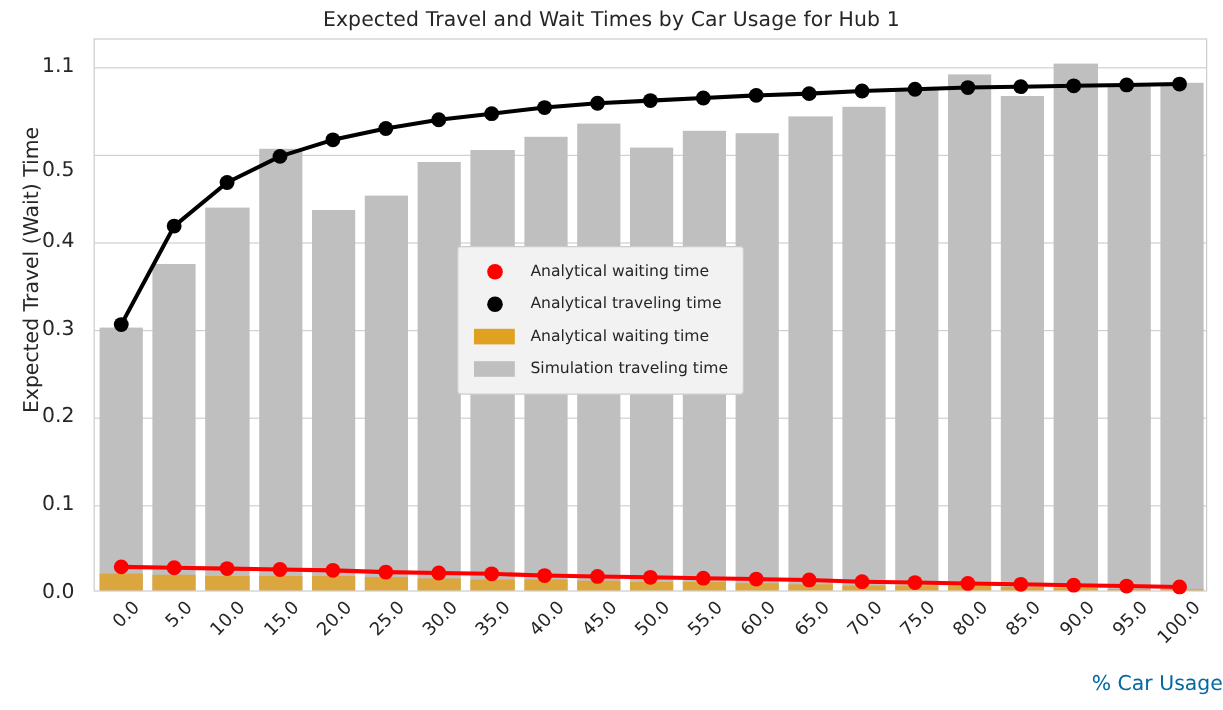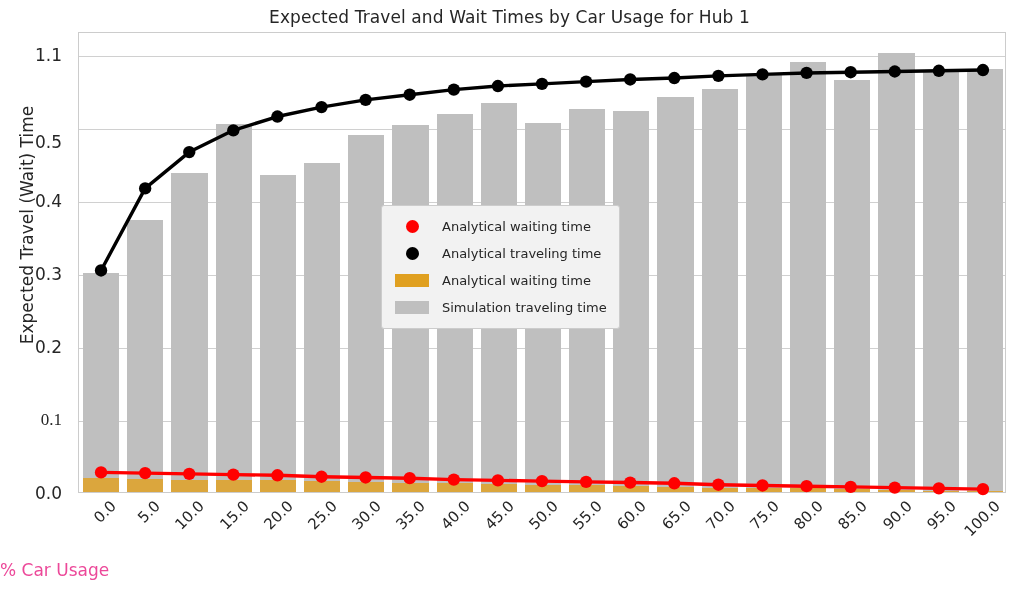--- a/index.html
+++ b/index.html
@@ -50,21 +50,21 @@
   
   #x-ticks{position:absolute;left:78px;top:497px;width:928px;height:55px;}
   .x-tick{
     position:absolute;top:0;
     font-size:15px;color:#262626;white-space:nowrap;
     transform:translateX(-100%) rotate(-45deg);
     transform-origin:100% 0%;
   }
   #x-label{
     position:absolute;left:0;top:560px;width:1019px;
-    text-align:left;font-size:17px;color:#ec4899;
+    text-align:right;font-size:17px;color:#0369a1;
   }
 
   
   #legend{
     position:absolute;left:381px;top:205px;
     background:#f2f2f2;border:1px solid #cccccc;border-radius:3px;
     padding:7px 12px 7px 9px;
   }
   .legend-row{display:flex;align-items:center;height:27px;}
   .legend-swatch{width:42px;display:flex;justify-content:center;align-items:center;flex:none;}
@@ -74,21 +74,21 @@
 </style>
 </head>
 <body>
 
 <div id="figure">
 
   <div id="chart-title">Expected Travel and Wait Times by Car Usage for Hub 1</div>
 
   <div id="y-ticks">
       <div class="y-tick" style="top: 461px;">0.0</div>
-      <div class="y-tick" style="top: 388.057px; font-family: Liberation Serif, serif;">0.1</div>
+      <div class="y-tick" style="top: 388.057px;">0.1</div>
       <div class="y-tick" style="top: 315.114px;">0.2</div>
       <div class="y-tick" style="top: 242.171px; text-align: center;">0.3</div>
       <div class="y-tick" style="top: 169.228px;">0.4</div>
       <div class="y-tick" style="top: 110px;">0.5</div>
       <div class="y-tick" style="top: 23.3418px;">1.1</div>
     </div>
   <div id="y-label">Expected Travel (Wait) Time</div>
 
   <div id="plot-area">
     <div id="grid">

